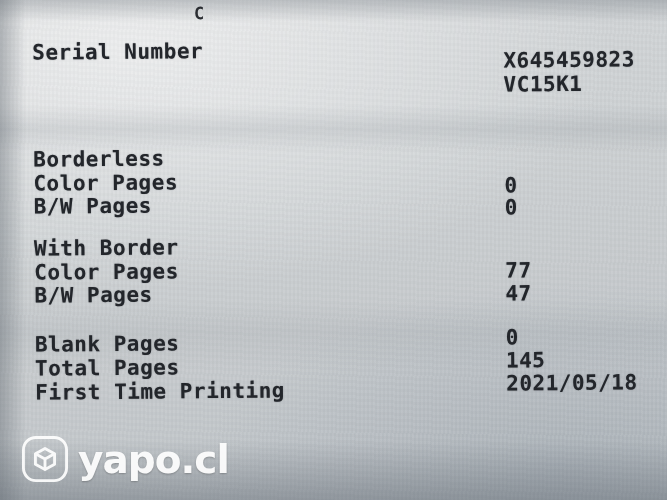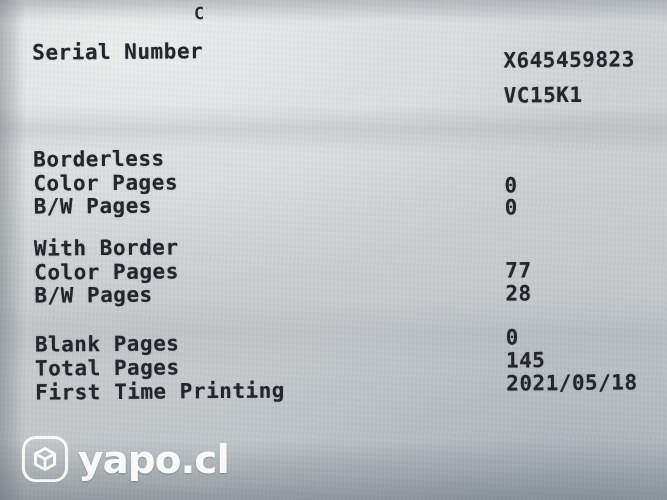--- a/index.html
+++ b/index.html
@@ -127,33 +127,33 @@
   <div class="edge-dark-top"></div>
   <div class="edge-dark-left"></div>
   <div class="edge-dark-bottom"></div>
 
   <div class="printout">
 
     <div class="top-mark">C</div>
 
     <div class="line label" style="top:38px;">Serial Number</div>
     <div class="line value" style="top:50px;">X645459823</div>
-    <div class="line value" style="top:74px;margin-top:11px;">VC15K1</div>
+    <div class="line value" style="top:74px;">VC15K1</div>
 
     <div class="line label" style="top:145px;">Borderless</div>
     <div class="line label" style="top:169px;">Color Pages</div>
     <div class="line value" style="top:175px;">0</div>
     <div class="line label" style="top:192px;">B/W Pages</div>
     <div class="line value" style="top:197px;">0</div>
 
     <div class="line label" style="top:234px;">With Border</div>
     <div class="line label" style="top:258px;">Color Pages</div>
     <div class="line value" style="top:260px;text-align:right;">77</div>
     <div class="line label" style="top:281px;">B/W Pages</div>
-    <div class="line value" style="top:283px;">28</div>
+    <div class="line value" style="top:283px;">47</div>
 
     <div class="line label" style="top:330px;">Blank Pages</div>
     <div class="line value" style="top:327px;">0</div>
     <div class="line label" style="top:354px;">Total Pages</div>
     <div class="line value" style="top:350px;">145</div>
     <div class="line label" style="top:378px;">First Time Printing</div>
     <div class="line value" style="top:373px;">2021/05/18</div>
   </div>
 
   <div class="watermark">

